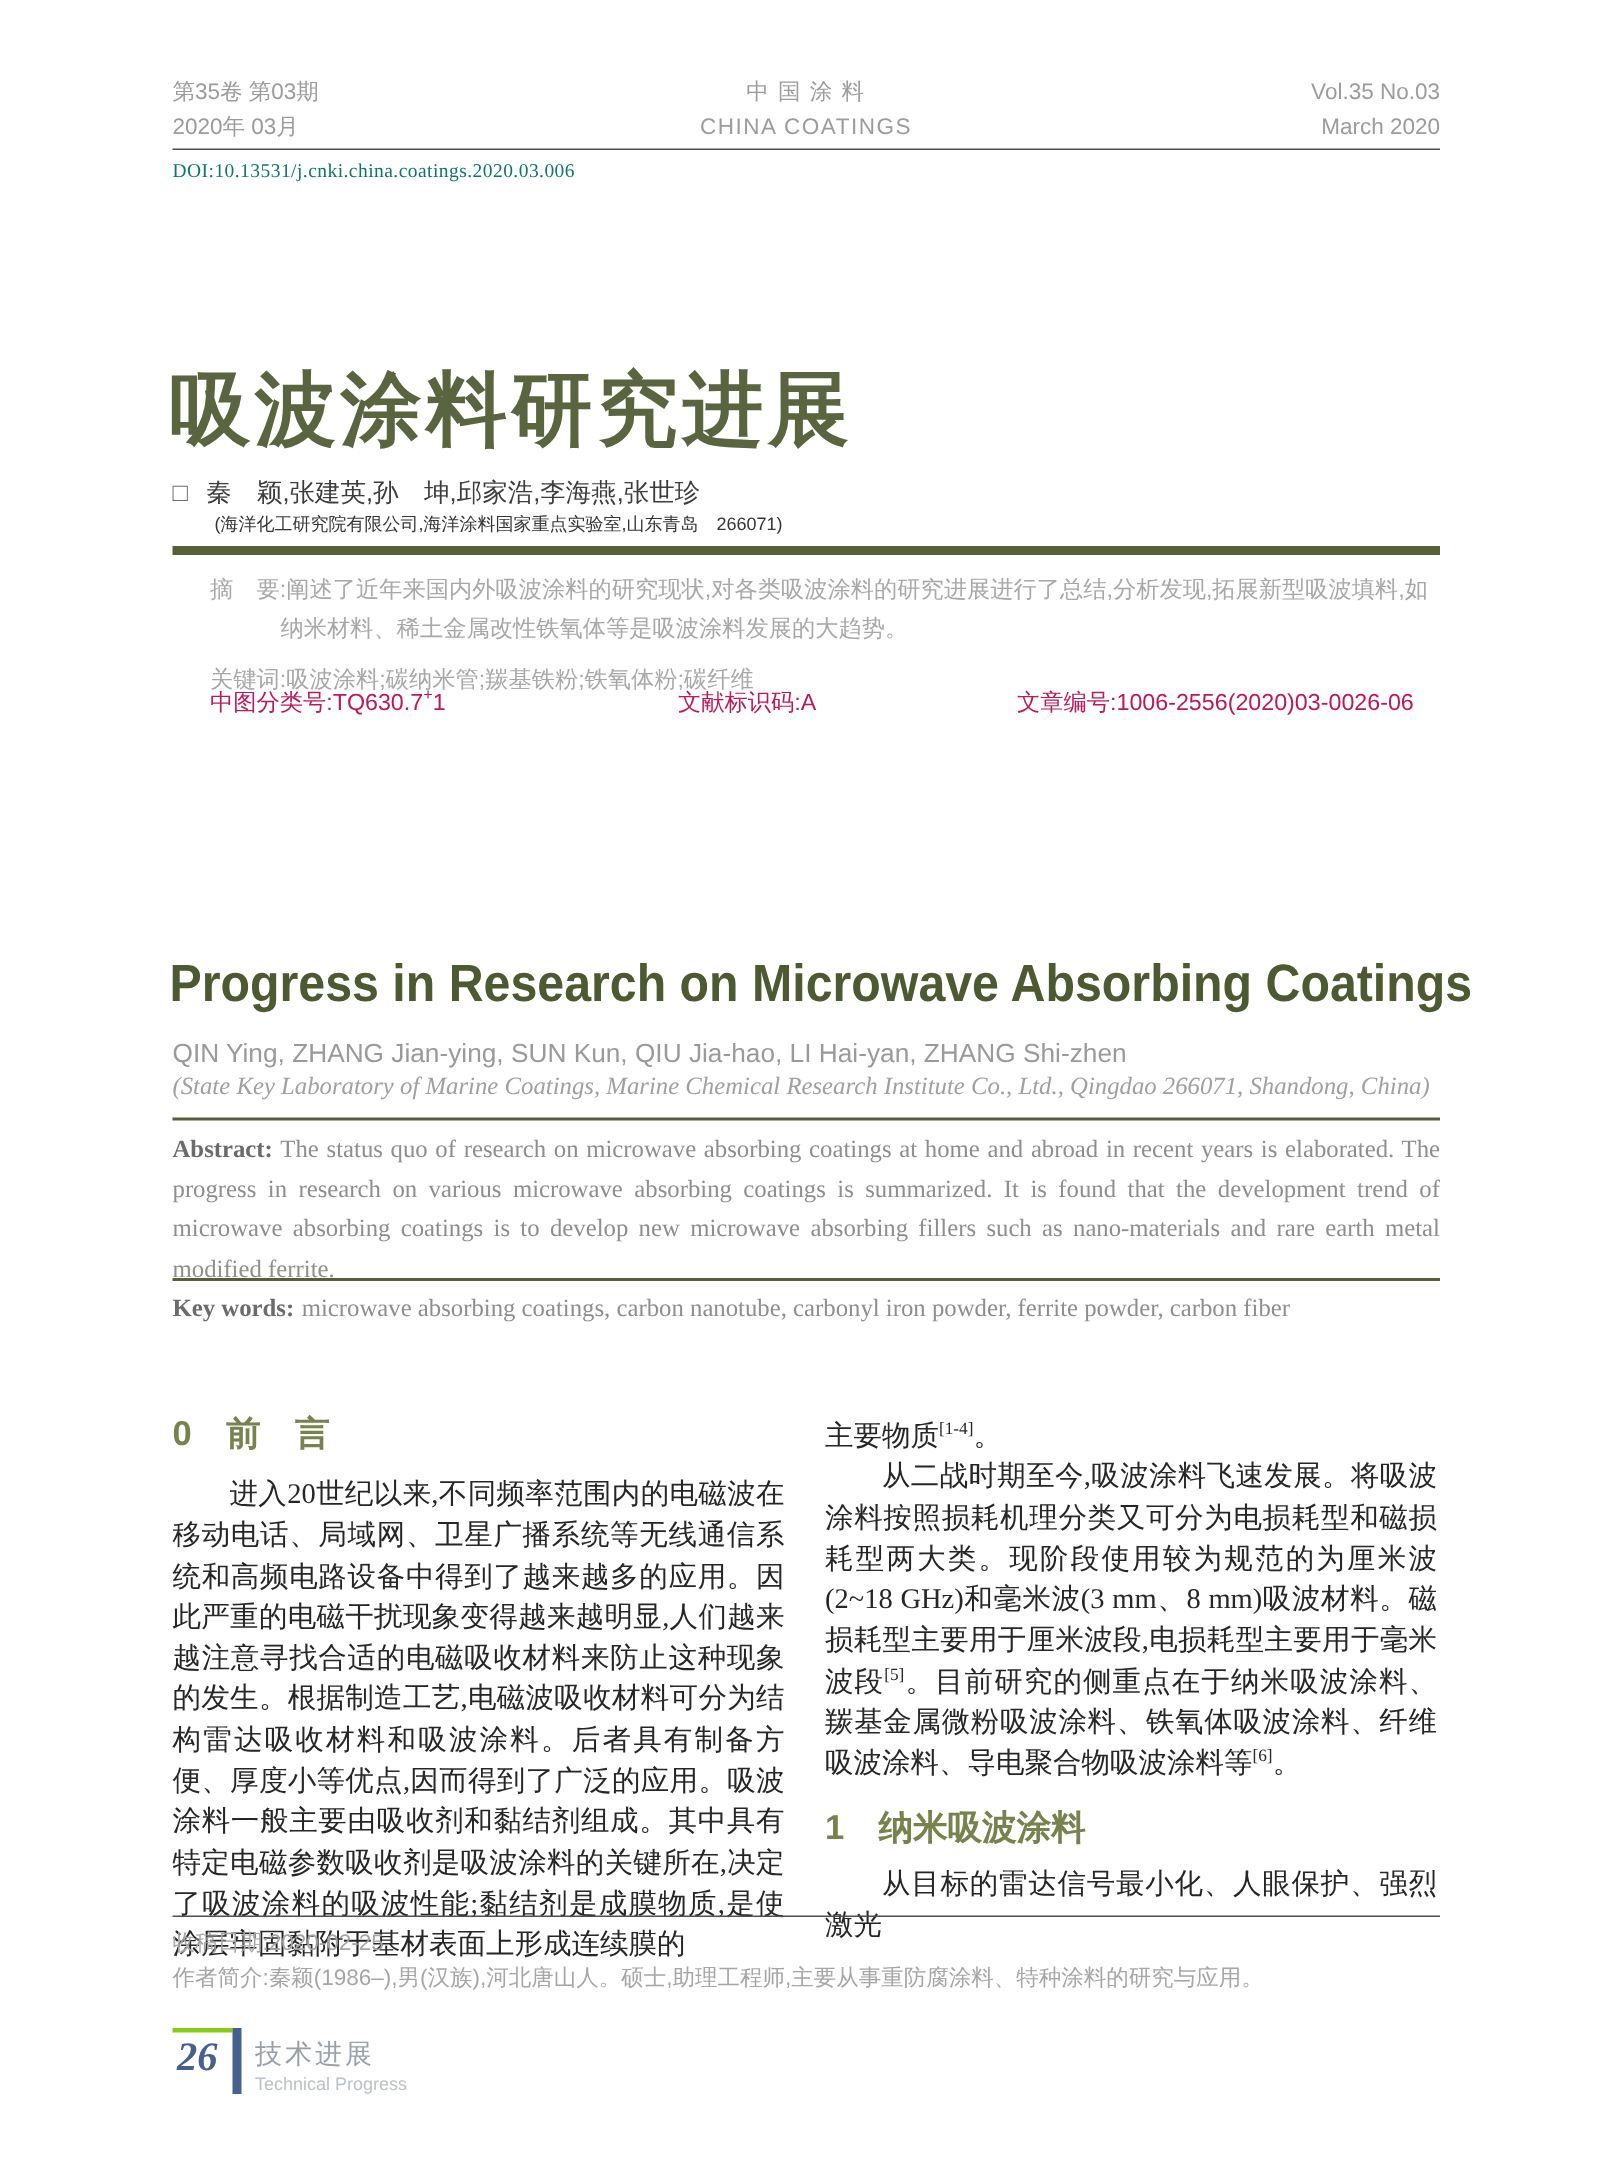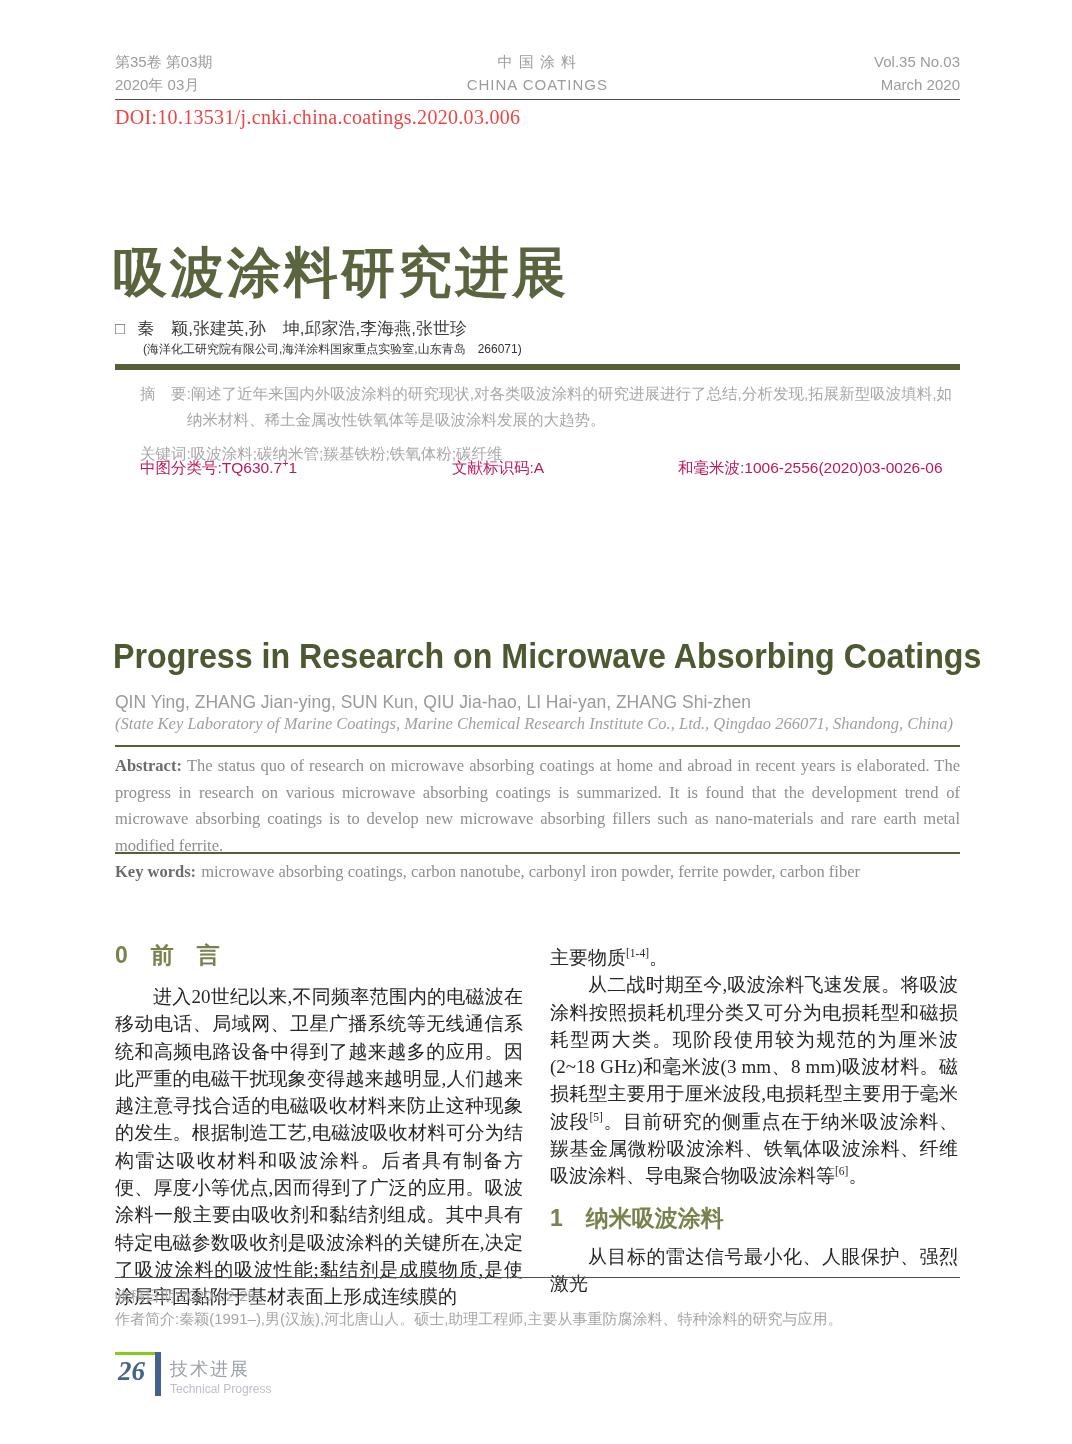--- a/index.html
+++ b/index.html
@@ -10,21 +10,21 @@
     font-family:"Liberation Sans", sans-serif;
   }
   
   .header { position:absolute; left:115px; right:112px; top:50px;
     display:flex; justify-content:space-between;
     color:#9c9c9c; font-size:15px; line-height:23px; }
   .h-center { text-align:center; letter-spacing:1px; }
   .h-right { text-align:right;margin-left:12px; }
   .header-rule { position:absolute; left:115px; right:112px; top:99px; border-top:1px solid #4f4f4f; }
   .doi { position:absolute; left:115px; top:106px; font-family:"Liberation Serif", serif;
-    font-size:20px; color:#ef4444; letter-spacing:0.3px; }
+    font-size:13px; color:#0f766e; letter-spacing:0.3px; }
   
   .title-cn { position:absolute; left:113px; top:237px; font-size:54px; font-weight:bold;
     color:#5a6540; letter-spacing:3px; }
   .authors-row { position:absolute; left:115px; top:317px; font-size:17px; color:#3c3c3c; }
   .author-marker { color:#6e6e6e; margin-right:12px; }
   .affil-cn { position:absolute; left:143px; top:341px; font-size:12px; color:#353535; }
   .olive-bar { position:absolute; left:115px; right:112px; top:364px; height:6px; background:#565f38; }
   
   .abstract-cn { position:absolute; left:140px; right:118px; top:381px;
     color:#a8a8a8; font-size:15.5px; line-height:26px; }
@@ -100,21 +100,21 @@
   <div class="affil-cn">(海洋化工研究院有限公司,海洋涂料国家重点实验室,山东青岛　266071)</div>
   <div class="olive-bar"></div>
 
   <div class="abstract-cn">
     <p class="hang"><span>摘　要:</span><span>阐述了近年来国内外吸波涂料的研究现状,对各类吸波涂料的研究进展进行了总结,分析发现,拓展新型吸波填料,如纳米材料、稀土金属改性铁氧体等是吸波涂料发展的大趋势。</span></p>
     <p class="kw"><span>关键词:</span><span>吸波涂料;碳纳米管;羰基铁粉;铁氧体粉;碳纤维</span></p>
   </div>
   <div class="clc-row">
     <span class="clc-item1"><span>中图分类号:</span><span>TQ630.7</span><sup>+</sup><span>1</span></span>
     <span class="clc-item2"><span>文献标识码:</span><span>A</span></span>
-    <span class="clc-item3"><span>和毫米波:</span><span>1006-2556(2020)03-0026-06</span></span>
+    <span class="clc-item3"><span>文章编号:</span><span>1006-2556(2020)03-0026-06</span></span>
   </div>
 
   <h2 class="title-en">Progress in Research on Microwave Absorbing Coatings</h2>
   <div class="authors-en">QIN Ying, ZHANG Jian-ying, SUN Kun, QIU Jia-hao, LI Hai-yan, ZHANG Shi-zhen</div>
   <div class="affil-en">(State Key Laboratory of Marine Coatings, Marine Chemical Research Institute Co., Ltd., Qingdao 266071, Shandong, China)</div>
 
   <div class="rule-en-top"></div>
   <div class="abstract-en">
     <p><span class="lbl-en">Abstract:</span><span>The status quo of research on microwave absorbing coatings at home and abroad in recent years is elaborated. The progress in research on various microwave absorbing coatings is summarized. It is found that the development trend of microwave absorbing coatings is to develop new microwave absorbing fillers such as nano-materials and rare earth metal modified ferrite.</span></p>
     <p><span class="lbl-en">Key words:</span><span>microwave absorbing coatings, carbon nanotube, carbonyl iron powder, ferrite powder, carbon fiber</span></p>
@@ -129,21 +129,21 @@
   <div class="body-right">
     <p class="bodyp"><span>主要物质</span><sup class="ref">[1-4]</sup><span>。</span></p>
     <p class="bodyp indent"><span>从二战时期至今,吸波涂料飞速发展。将吸波涂料按照损耗机理分类又可分为电损耗型和磁损耗型两大类。现阶段使用较为规范的为厘米波(2~18 GHz)和毫米波(3 mm、8 mm)吸波材料。磁损耗型主要用于厘米波段,电损耗型主要用于毫米波段</span><sup class="ref">[5]</sup><span>。目前研究的侧重点在于纳米吸波涂料、羰基金属微粉吸波涂料、铁氧体吸波涂料、纤维吸波涂料、导电聚合物吸波涂料等</span><sup class="ref">[6]</sup><span>。</span></p>
     <div class="sec-heading">1　纳米吸波涂料</div>
     <p class="bodyp indent">从目标的雷达信号最小化、人眼保护、强烈激光</p>
   </div>
 
   <div class="footnote-rule"></div>
   <div class="footnotes">
     <div><span>收稿日期:</span><span>2020-02-25</span></div>
-    <div><span>作者简介:</span><span>秦颖(1991–),男(汉族),河北唐山人。硕士,助理工程师,主要从事重防腐涂料、特种涂料的研究与应用。</span></div>
+    <div><span>作者简介:</span><span>秦颖(1986–),男(汉族),河北唐山人。硕士,助理工程师,主要从事重防腐涂料、特种涂料的研究与应用。</span></div>
   </div>
 
   <div class="page-marker">
     <div class="pm-num">26</div>
     <div class="pm-bar"></div>
     <div class="pm-labels">
       <div class="pm-cn">技术进展</div>
       <div class="pm-en">Technical Progress</div>
     </div>
   </div>

